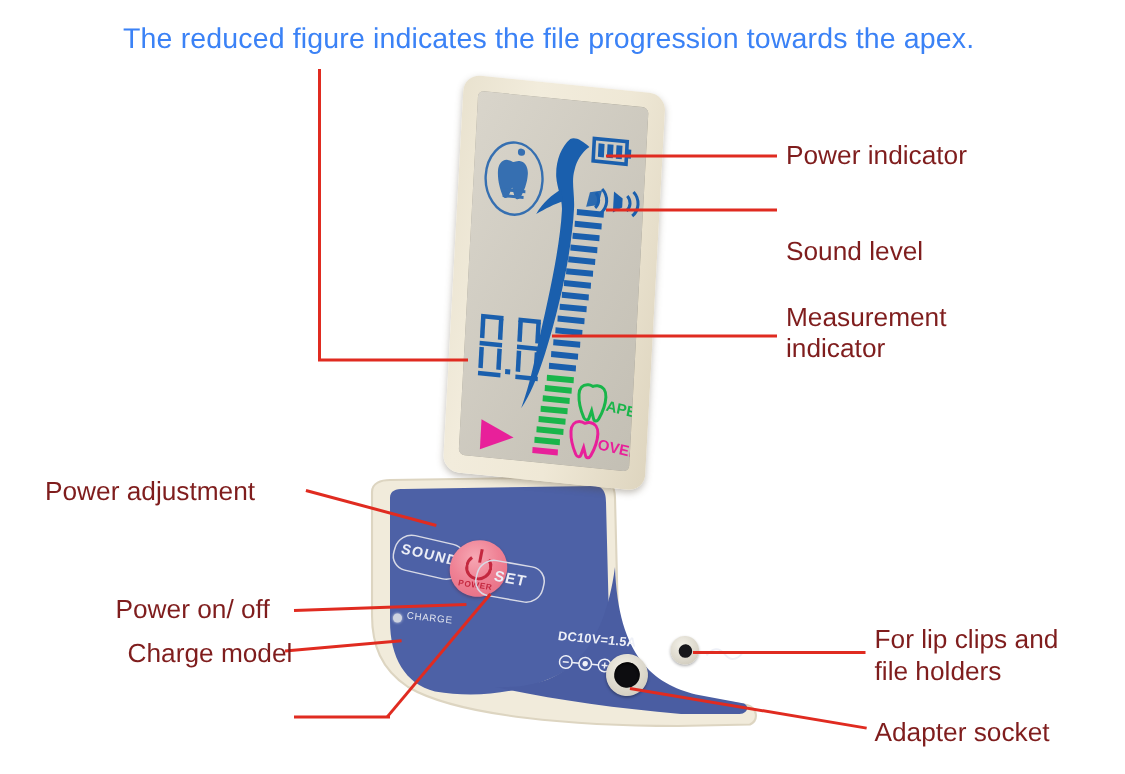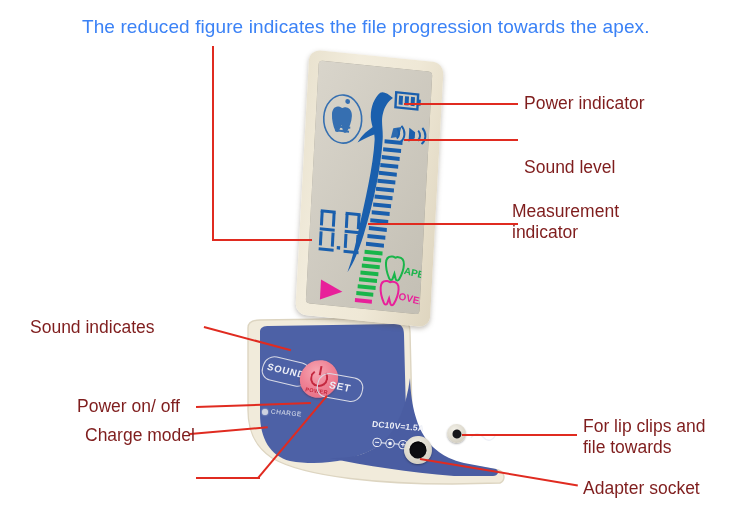--- a/index.html
+++ b/index.html
@@ -12,21 +12,21 @@
   
   .caption{
     position:absolute;left:82px;top:16px;width:620px;
     font-size:19px;letter-spacing:.1px;color:#3b82f6;white-space:nowrap;
   }
 
   
   .label{position:absolute;font-size:17.5px;color:#7f1d1d;line-height:21px;white-space:pre-line;}
   .lbl-power-ind{left:524px;top:93px;}
   .lbl-sound-lvl{left:524px;top:129px;margin-top:28px;}
-  .lbl-measure{left:512px;top:201px;}
+  .lbl-measure{left:524px;top:201px;}
   .lbl-lipclips{left:583px;top:416px;}
   .lbl-adapter{left:583px;top:478px;text-align:right;}
   .lbl-sound-adj{left:30px;top:317px;}
   .lbl-poweronoff{left:77px;top:396px;}
   .lbl-charge{left:85px;top:425px;}
   .lbl-demo{left:8px;top:468px;}
 
   
   .lead{position:absolute;background:#e02b20;height:1.6px;transform-origin:0 50%;}
   .leadv{position:absolute;background:#e02b20;width:1.6px;}
@@ -338,20 +338,20 @@
   <div class="lead" style="left:190px;top:433px;width:78px;transform:rotate(-5deg);"></div>
 
   <div class="lead" style="left:196px;top:477px;width:64px;"></div>
   <div class="lead" style="left:258px;top:477px;width:107px;transform:rotate(-50deg);"></div>
 
   <div class="label lbl-power-ind">Power indicator</div>
   <div class="label lbl-sound-lvl">Sound level</div>
   <div class="label lbl-measure">Measurement
 indicator</div>
   <div class="label lbl-lipclips">For lip clips and
-file towards</div>
+file holders</div>
   <div class="label lbl-adapter">Adapter socket</div>
 
-  <div class="label lbl-sound-adj">Sound indicates</div>
+  <div class="label lbl-sound-adj">Power adjustment</div>
   <div class="label lbl-poweronoff">Power on/ off</div>
   <div class="label lbl-charge">Charge model</div>
 
 </div>
 
 </body></html>

